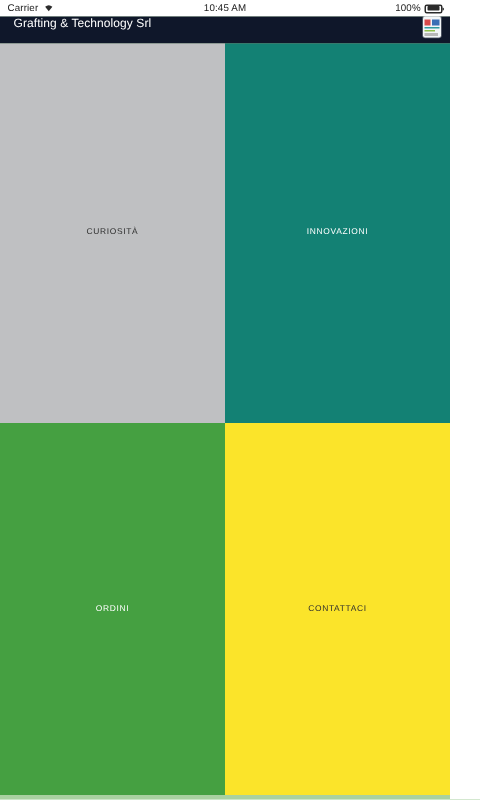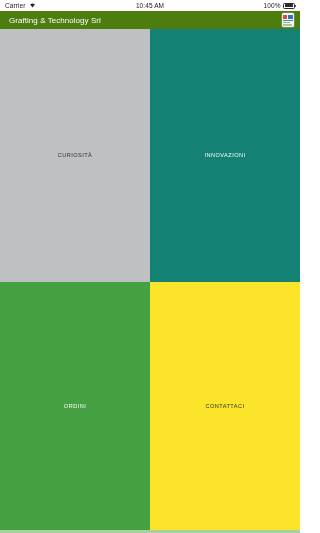--- a/index.html
+++ b/index.html
@@ -44,22 +44,22 @@
     width:1.2px; height:2.4px;
     background:#2b2b2b;
     border-radius:0 1px 1px 0;
   }
   .batt i { display:block; width:100%; height:100%; background:#2b2b2b; border-radius:0.5px; }
 
   
   .navbar {
     flex:0 0 18px;
     height:18px;
-    background:#4d7c0f;
-    display:flex; align-items:center;
+    background:#0f172a;
+    display:flex; 
     padding:0 6px 0 9px;
     position:relative;
   }
   .nav-title {
     color:#ffffff;
     font-size:8px;
     font-weight:400;
     letter-spacing:0.05px;
     white-space:nowrap;
   }

